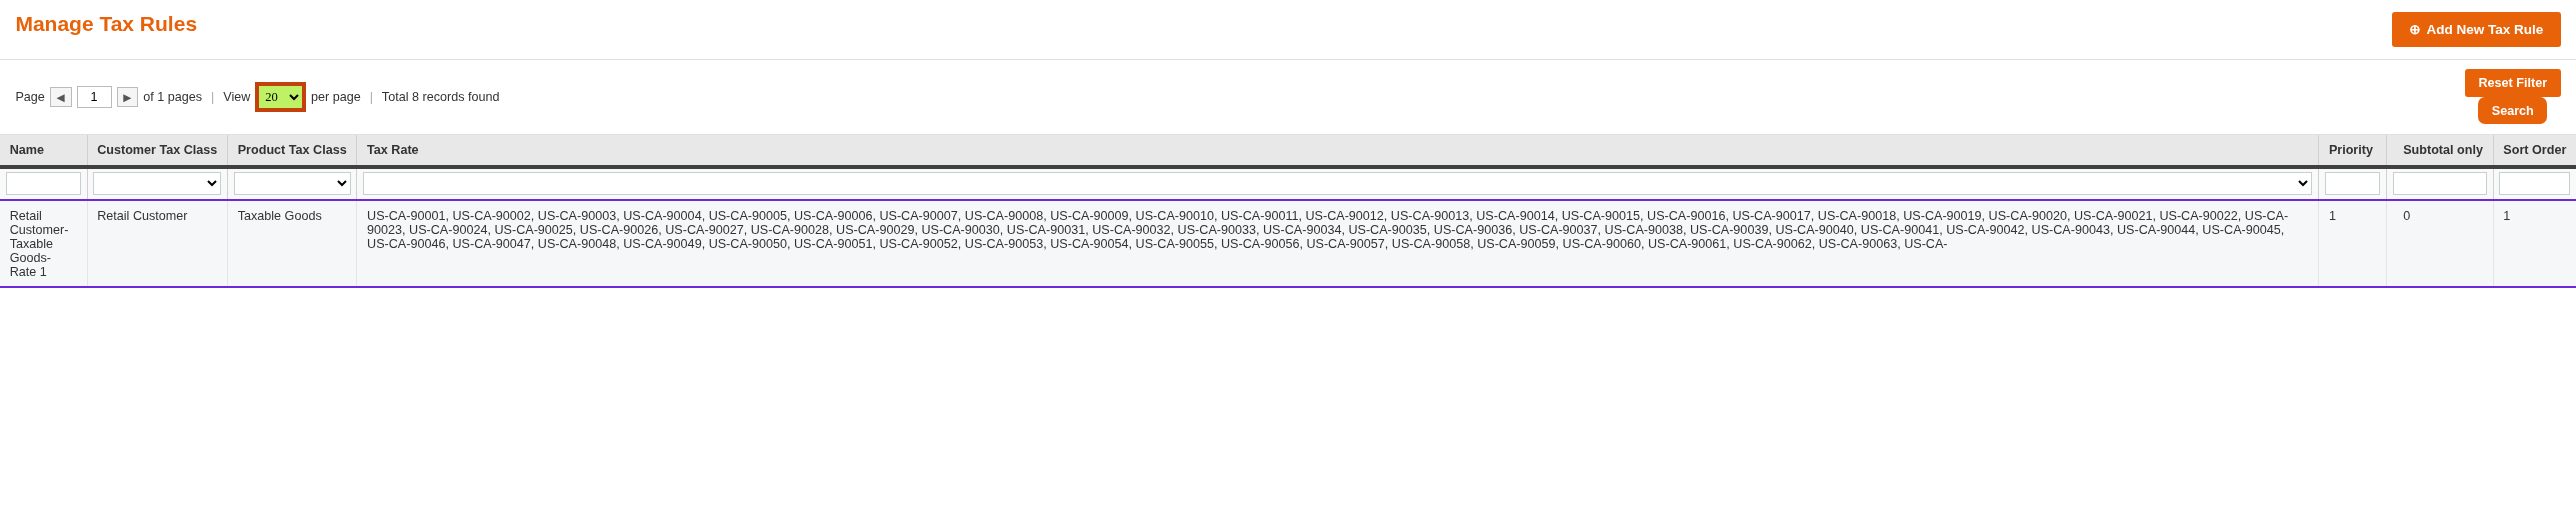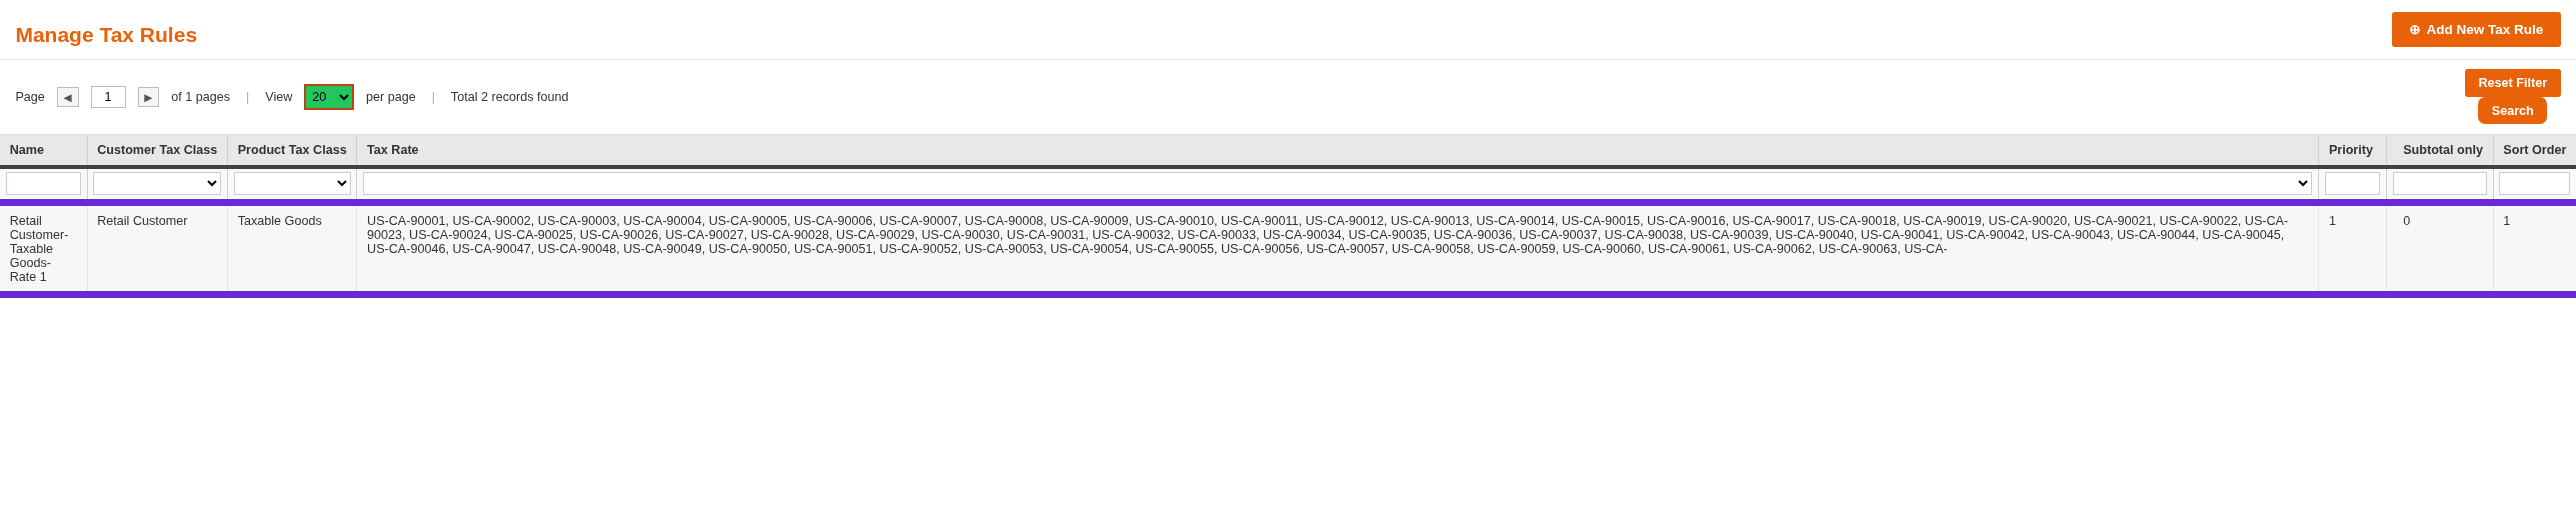--- a/index.html
+++ b/index.html
@@ -1,21 +1,21 @@
 <!DOCTYPE html>
 <html><head>
   <meta charset="utf-8">
   <style>
     * { box-sizing: border-box; margin: 0; padding: 0; }
     body { font-family: Arial, sans-serif; font-size: 12.6px; background: #fff; color: #333; }
 
     .header {
       display: flex;
       justify-content: space-between;
-      align-items: flex-end;
+      align-items: flex-start;
       padding: 11.6px 15.4px;
       border-bottom: 1px solid #e0e0e0;
     }
 
     .page-title {
       color: #e8620a;
       font-size: 21px;
       font-weight: bold;
     }
 
@@ -38,21 +38,21 @@
       align-items: center;
       justify-content: space-between;
       padding: 9.7px 15.4px;
       border-bottom: 1px solid #e0e0e0;
       background: #fff;
     }
 
     .toolbar-left {
       display: flex;
       align-items: center;
-      gap: 12px;
+      gap: 5px;
       font-size: 12.6px;
       color: #333;
     }
 
     .toolbar-right {
       display: flex;
       align-items: center;
       gap: 0;
       flex-direction: column;
     }
@@ -68,24 +68,25 @@
     .page-nav-btn {
       background: #f5f5f5;
       border: 1px solid #bbb;
       padding: 2.9px 5.8px;
       cursor: pointer;
       font-size: 10.6px;
       color: #555;
     }
 
     .per-page-select {
-      border: 2px solid #c2410c;
+      border: 4px solid #c2410c;
       padding: 2.9px 1.9px;
       font-size: 12.6px;
-      background: #22c55e;
+      background: #bef264;
+      font-family: Liberation Serif, serif;
     }
 
     .reset-filter-btn {
       background: #e8620a;
       color: #fff;
       border: none;
       padding: 6.8px 13.5px;
       font-size: 12.6px;
       font-weight: bold;
       cursor: pointer;
@@ -148,21 +149,21 @@
 
     .filter-select {
       width: 100%;
       border: 1px solid #c5d0d5;
       padding: 2.9px 1.9px;
       font-size: 11.6px;
       background: #fff;
     }
 
     tbody tr {
-      border-bottom: 7px solid #6d28d9;
+      border-bottom: 2px solid #6d28d9;
     }
 
     tbody tr:nth-child(odd) { background: #fff; }
     tbody tr:nth-child(even) { background: #f5f7f8; }
 
     tbody td {
       padding: 7.7px 9.7px;
       vertical-align: top;
       border-right: 1px solid #e5e5e5;
     }
@@ -201,21 +202,21 @@
     <span>View</span>
     <select class="per-page-select">
       <option>10</option>
       <option selected="">20</option>
       <option>50</option>
       <option>100</option>
       <option>200</option>
     </select>
     <span>per page</span>
     <span class="separator">|</span>
-    <span>Total 2 records found</span>
+    <span>Total 8 records found</span>
   </div>
   <div class="toolbar-right">
     <button class="reset-filter-btn">Reset Filter</button>
     <button class="search-btn">Search</button>
   </div>
 </div>
 
 <div class="table-container">
   <table>
     <thead>

